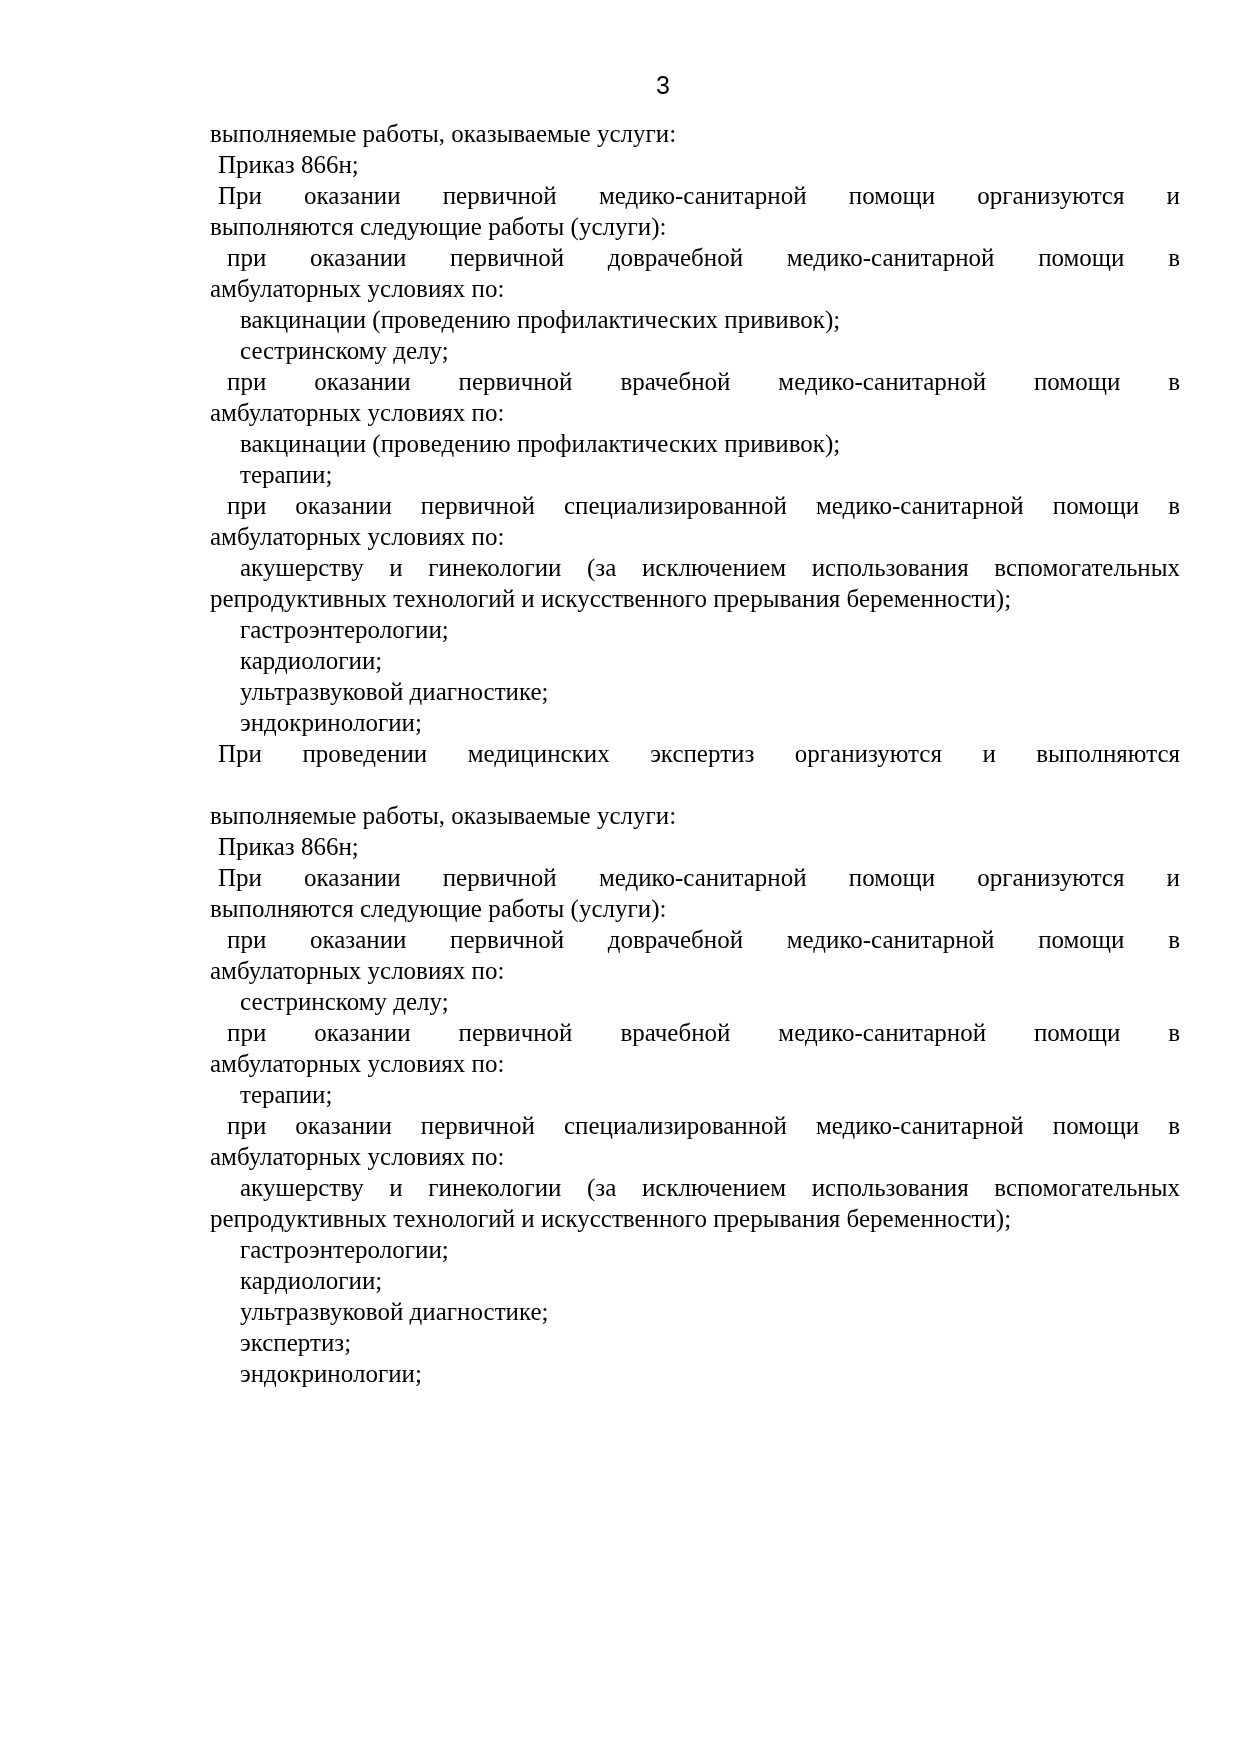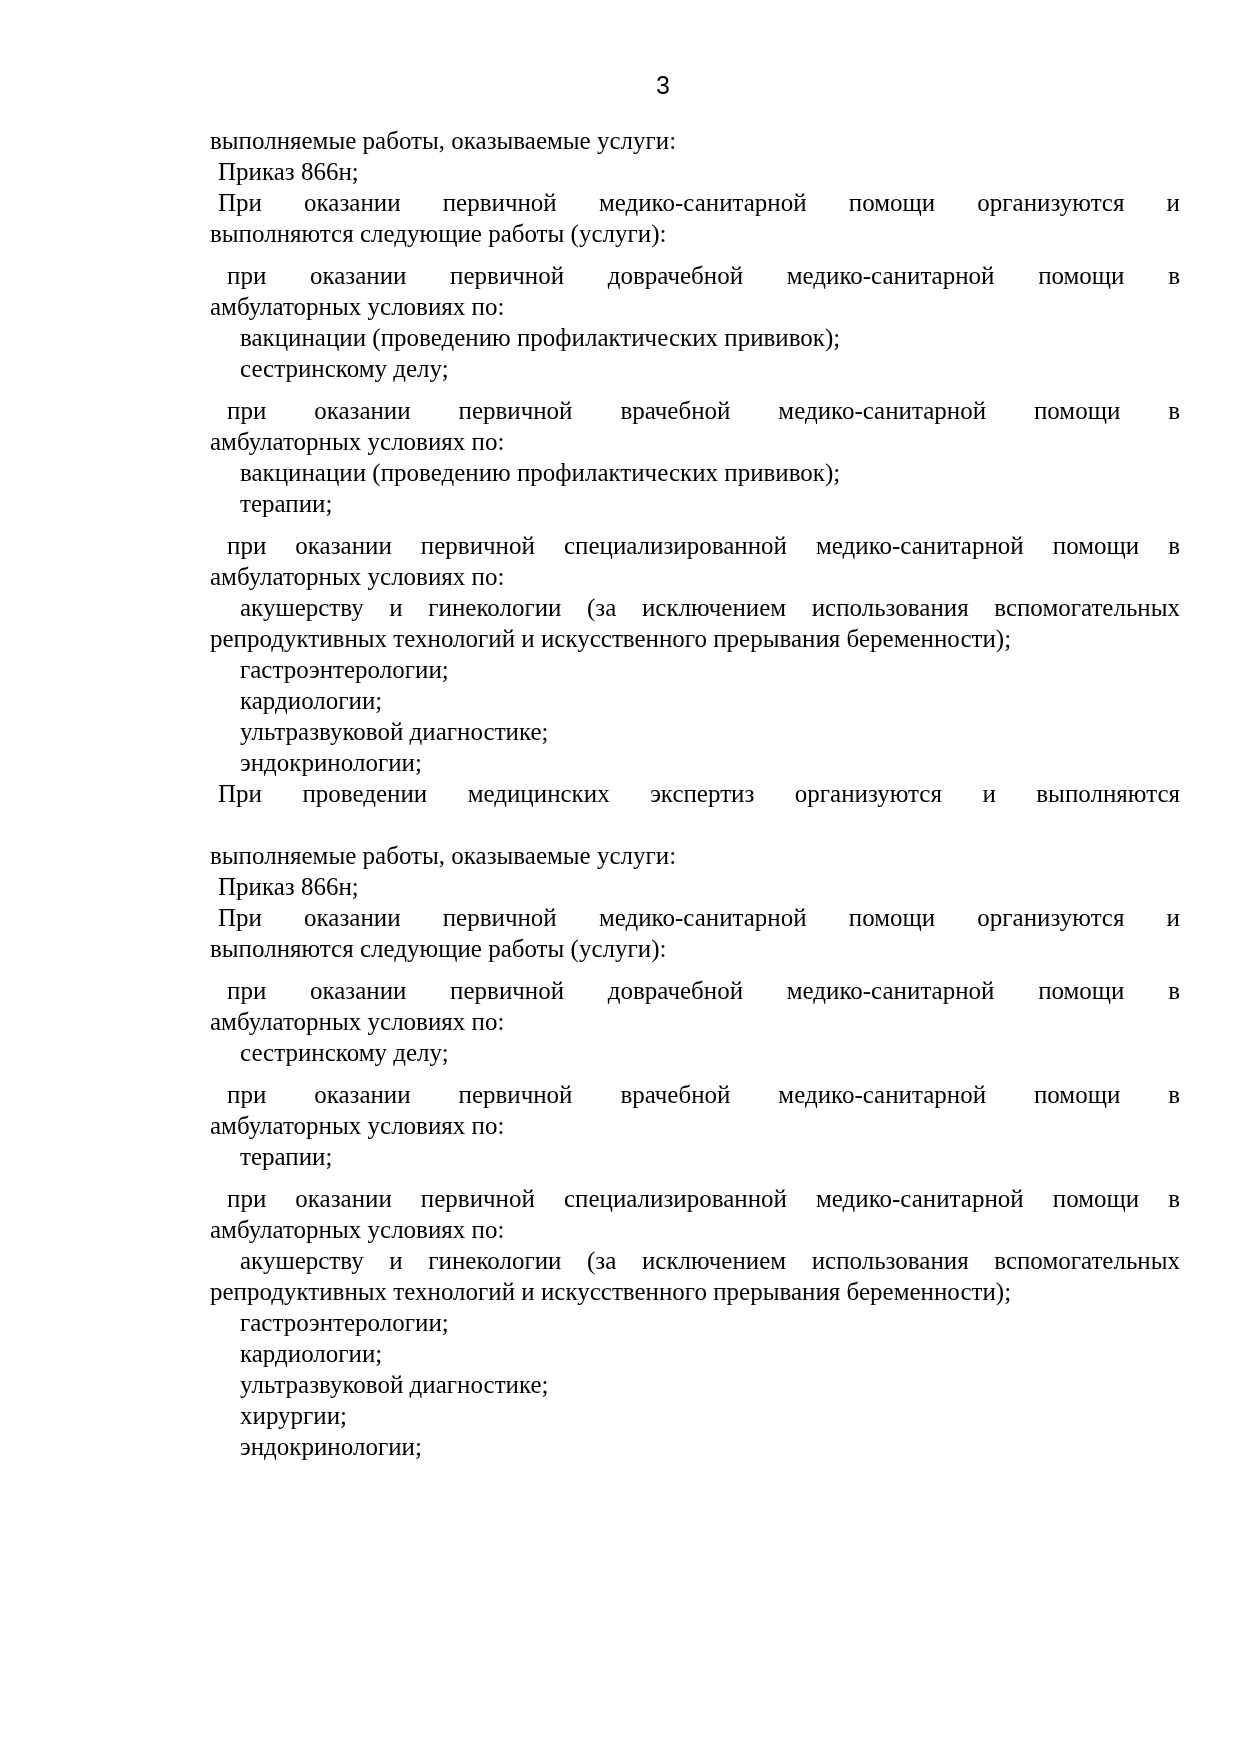--- a/index.html
+++ b/index.html
@@ -24,33 +24,33 @@
     left: 210px;
     width: 970px;
     text-align: center;
     transform: translateX(-32px);
     font-family: "Liberation Sans", "DejaVu Sans", sans-serif;
     font-size: 25px;
     line-height: 31px;
   }
   .doc-body {
     position: absolute;
-    top: 125px;
+    top: 118px;
     left: 210px;
     width: 970px;
   }
   .doc-block { width: 970px; }
   .doc-block + .doc-block { margin-top: 31px; }
   .line {
     min-height: 31px;
     white-space: normal;
     text-align: left;
   }
   .line.i1 { padding-left: 8px; }
-  .line.i2 { padding-left: 17px; margin-top: 11px; }
+  .line.i2 { padding-left: 17px; }
   .line.i3 { padding-left: 30px; }
   .line.j {
     text-align: justify;
     text-align-last: justify;
   }
 </style>
 </head>
 <body>
 
 <div class="page">
@@ -91,17 +91,17 @@
         <div class="line i2 j">при оказании первичной врачебной медико-санитарной помощи в</div>
         <div class="line i0">амбулаторных условиях по:</div>
         <div class="line i3">терапии;</div>
         <div class="line i2 j">при оказании первичной специализированной медико-санитарной помощи в</div>
         <div class="line i0">амбулаторных условиях по:</div>
         <div class="line i3 j">акушерству и гинекологии (за исключением использования вспомогательных</div>
         <div class="line i0">репродуктивных технологий и искусственного прерывания беременности);</div>
         <div class="line i3">гастроэнтерологии;</div>
         <div class="line i3">кардиологии;</div>
         <div class="line i3">ультразвуковой диагностике;</div>
-        <div class="line i3">хирургии;</div>
+        <div class="line i3">экспертиз;</div>
         <div class="line i3">эндокринологии;</div>
       </div>
   </div>
 </div>
 
 </body></html>

